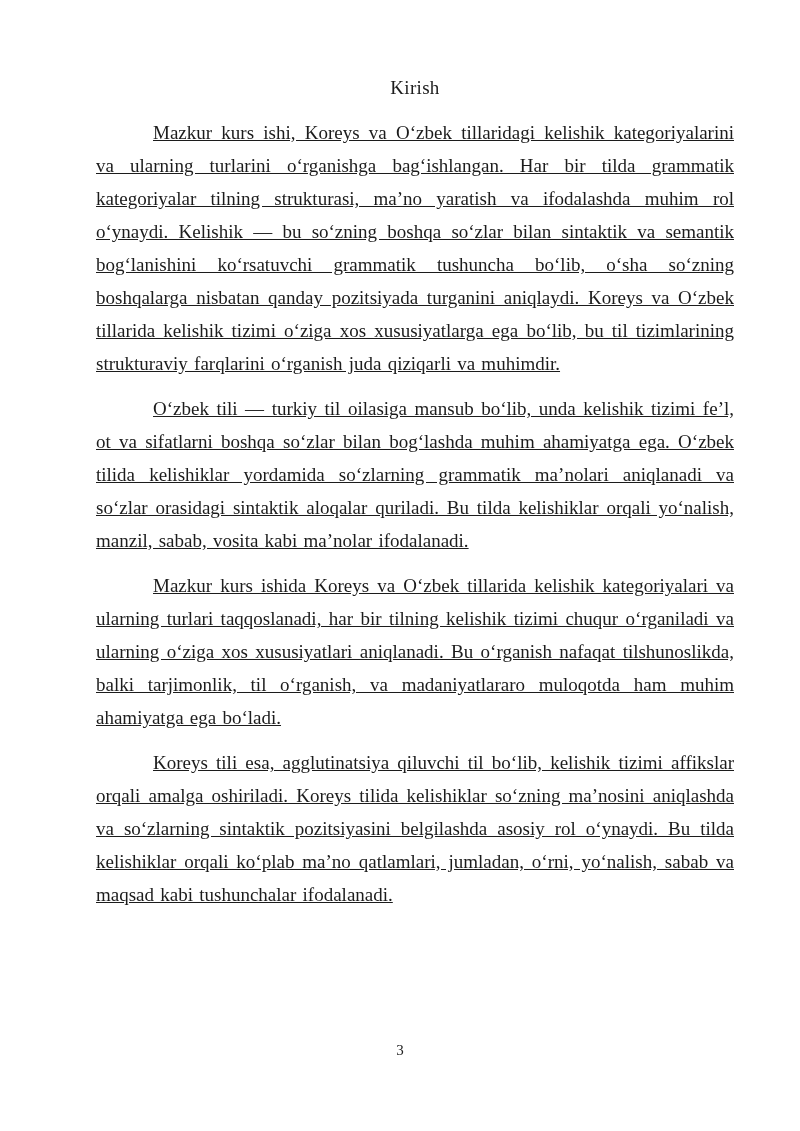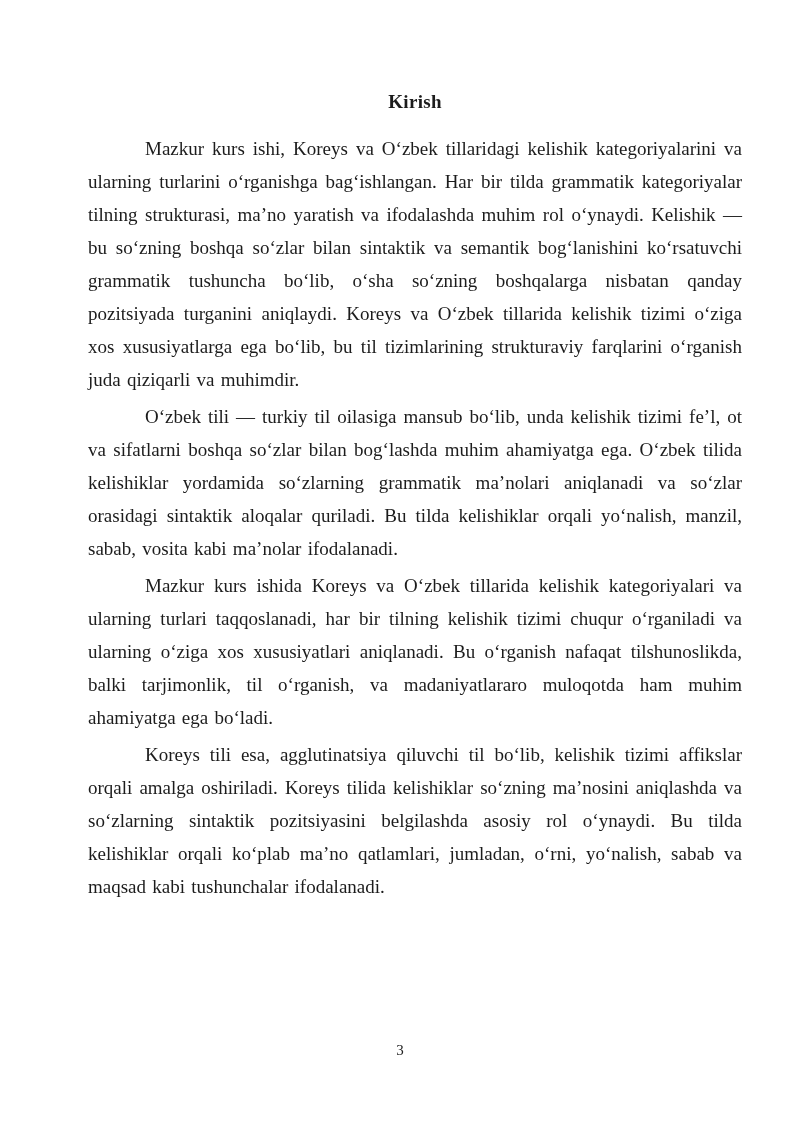--- a/index.html
+++ b/index.html
@@ -16,34 +16,35 @@
     color: #1c1c1c;
     overflow: hidden;
   }
   .content {
     position: absolute;
     left: 84px;
     top: 71px;
     width: 662px;
   }
   .doc-title {
-    margin: 14px;
+    margin: 0;
     font-size: 19px;
-    font-weight: bold;
+    font-weight: normal;
     line-height: 33px;
     text-align: center;
     letter-spacing: 0.3px;
   }
   .doc-paragraph {
-    margin: 4px;
+    margin: 12px;
     font-size: 19px;
     line-height: 33px;
     text-align: justify;
     text-indent: 57px;
     word-spacing: 1.5px;
+    text-decoration: underline;
   }
   .page-number {
     position: absolute;
     top: 1040px;
     left: 0;
     right: 0;
     text-align: center;
     font-size: 15px;
     line-height: 20px;
     color: #222222;

